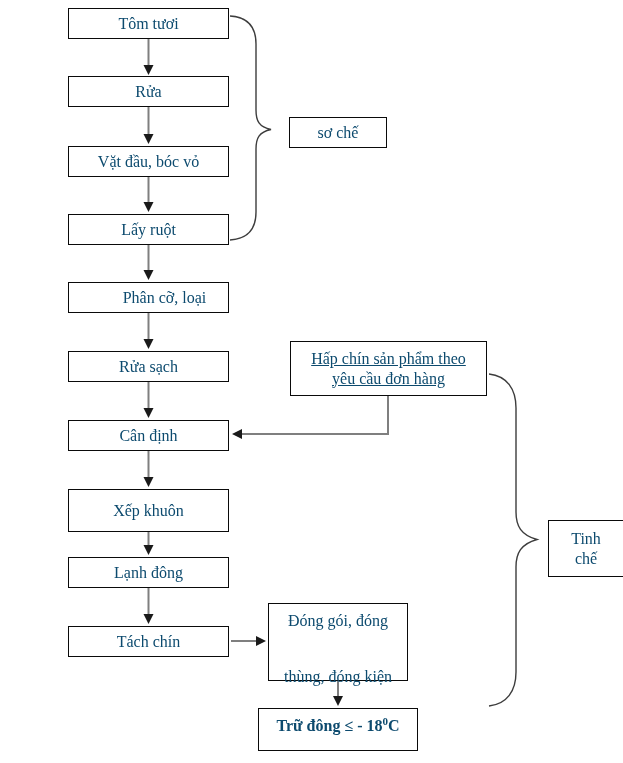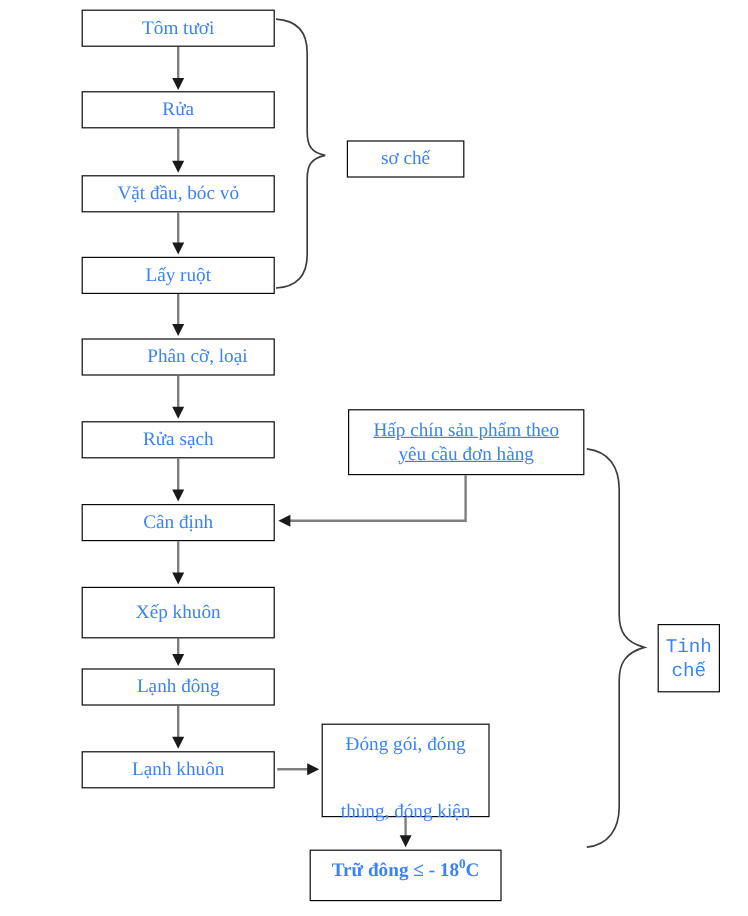--- a/index.html
+++ b/index.html
@@ -24,21 +24,21 @@
     position: absolute;
     background: #ffffff;
     border: 1.4px solid #0a0a0a;
     display: flex;
     flex-direction: column;
     align-items: center;
     justify-content: center;
     text-align: center;
     font-size: 16px;
     line-height: 1.25;
-    color: #3b82f6;
+    color: #0c4a6e;
   }
   .box .line { display: block; }
   .box-top-align {
     justify-content: flex-start;
     padding-top: 7px;
     gap: 36px;
   }
   sup.deg {
     font-size: 11px;
     vertical-align: super;
@@ -132,21 +132,21 @@
   <div class="box" style="left:68px; top:420px; width:161px; height:31px;">
       <span class="line">Cân định</span>
     </div>
   <div class="box" style="left:68px; top:489px; width:161px; height:43px;">
       <span class="line">Xếp khuôn</span>
     </div>
   <div class="box" style="left:68px; top:557px; width:161px; height:31px;">
       <span class="line">Lạnh đông</span>
     </div>
   <div class="box" style="left:68px; top:626px; width:161px; height:31px;">
-      <span class="line">Lạnh khuôn</span>
+      <span class="line">Tách chín</span>
     </div>
 
   <div class="box" style="left:289px; top:117px; width:98px; height:31px;">
     <span class="line">sơ chế</span>
   </div>
 
   <div class="box" style="left:290px; top:341px; width:197px; height:55px;text-decoration:underline;">
     <span class="line">Hấp chín sản phẩm theo</span>
     <span class="line">yêu cầu đơn hàng</span>
   </div>
@@ -155,18 +155,18 @@
     <span class="line">Đóng gói, đóng</span>
     <span class="line">thùng, đóng kiện</span>
   </div>
 
   <div class="box box-top-align" style="left:258px; top:708px; width:160px; height:43px;font-weight:bold;">
     <span class="line">
       <span>Trữ đông ≤ - 18</span><sup class="deg">0</sup><span>C</span>
     </span>
   </div>
 
-  <div class="box" style="left:548px; top:520px; width:52px; height:57px;font-family:Liberation Mono, monospace;">
+  <div class="box" style="left:548px; top:520px; width:76px; height:57px;">
     <span class="line">Tinh</span>
     <span class="line">chế</span>
   </div>
 
 </div>
 
 </body></html>

